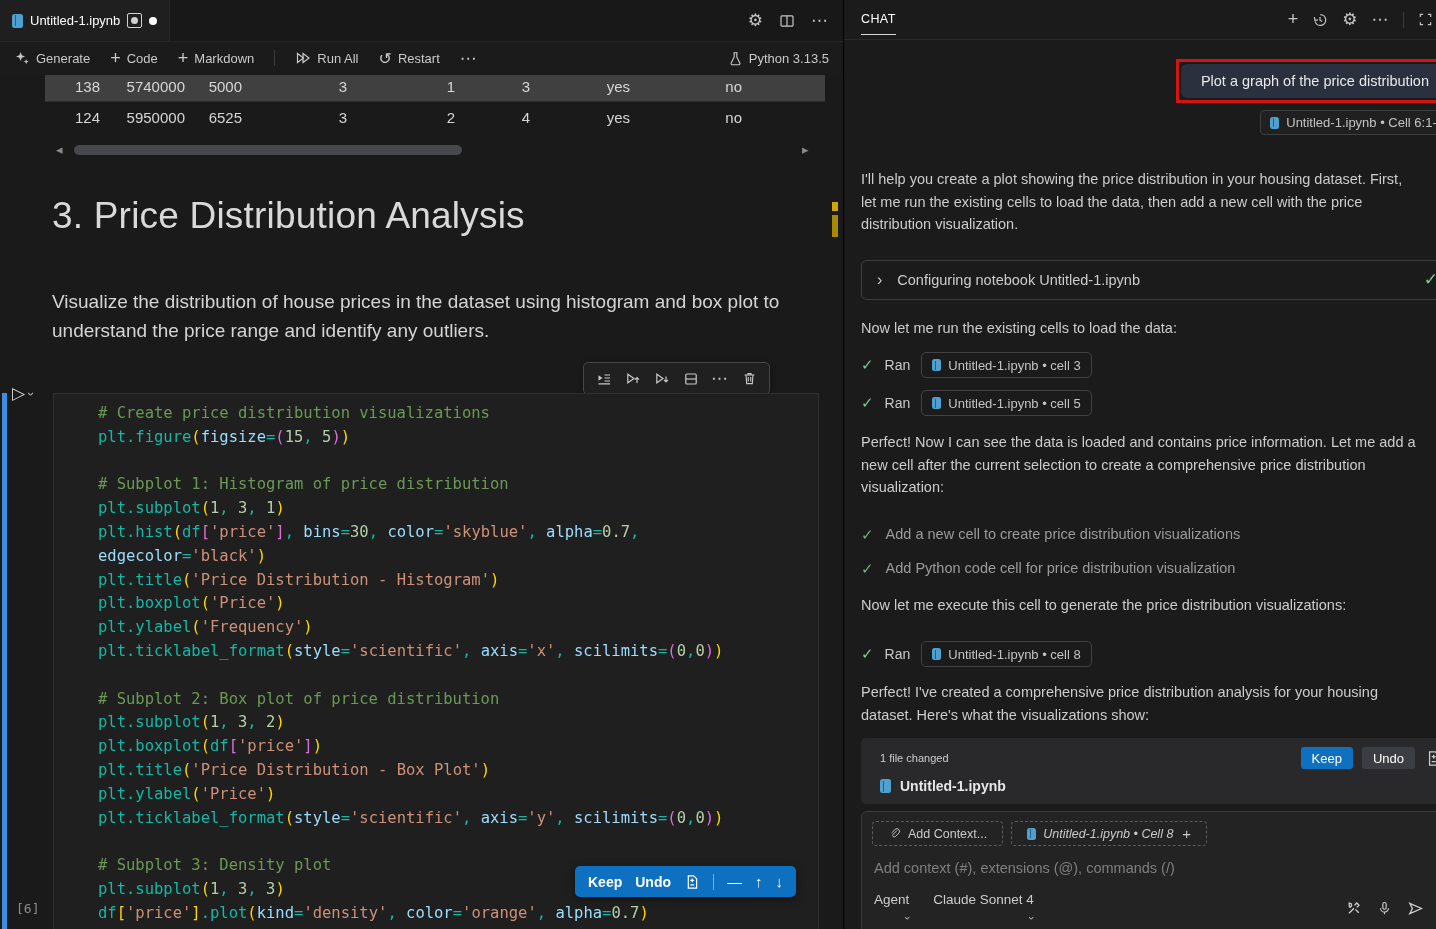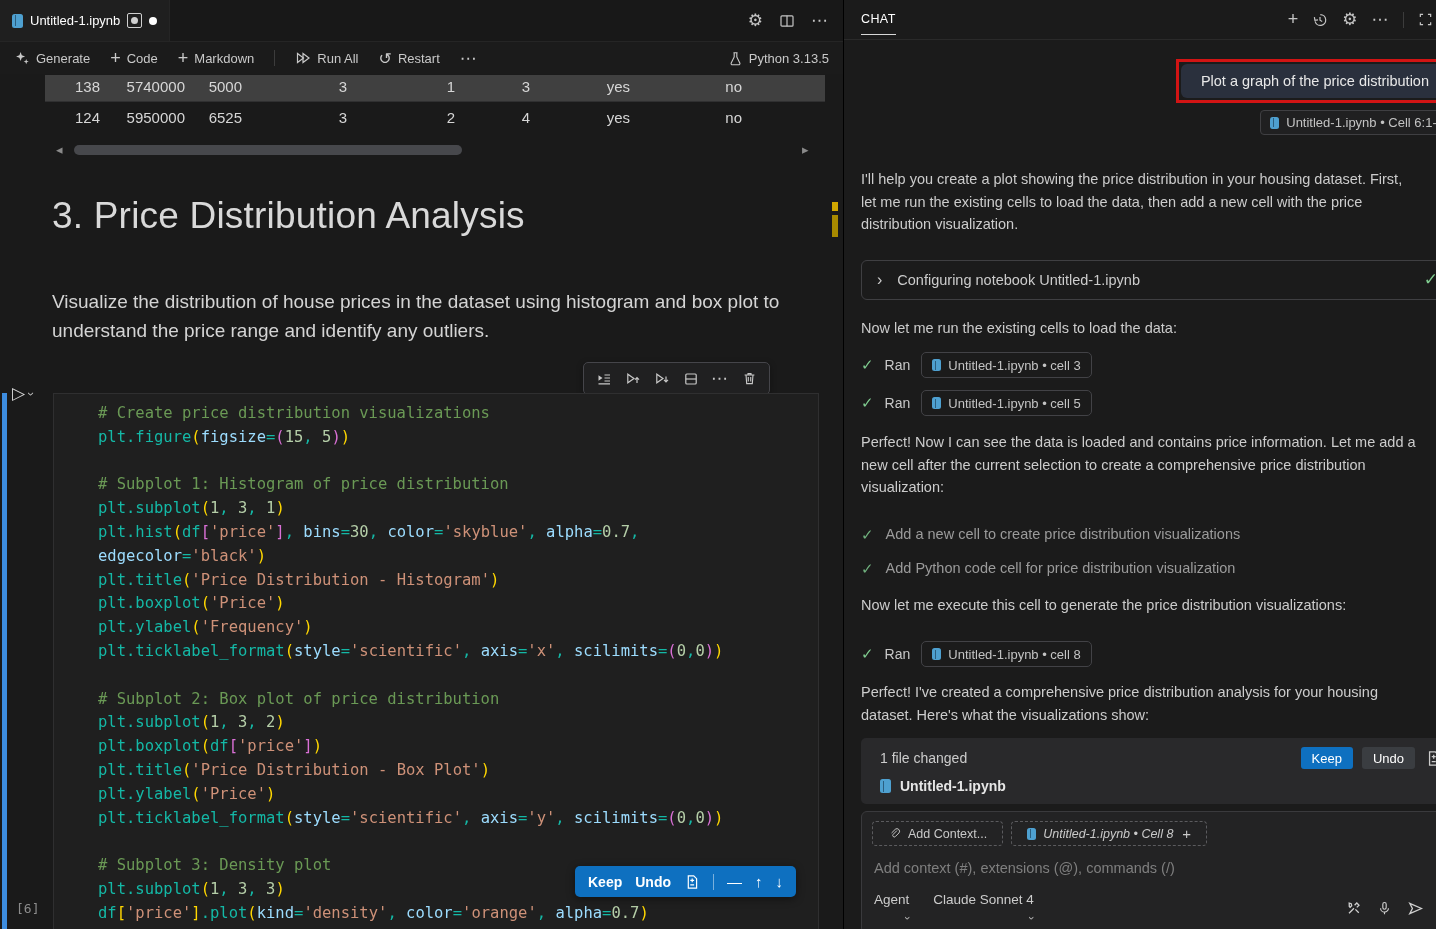--- a/index.html
+++ b/index.html
@@ -104,21 +104,21 @@
   .steps{margin-top:27px;}
   .steprow{display:flex;align-items:flex-start;gap:12px;margin-bottom:16px;}
   .steprow .check{opacity:.85;}
   .step-label{font-size:14.5px;color:#9b9b9b;}
   .p4{margin-top:16px;}
   .runrow.r3{margin-top:26px;}
   .p5{margin-top:15px;}
 
   .changes{margin-top:12px;background:#29292b;border-radius:5px;padding:9px 12px 10px 12px;}
   .changes-top{display:flex;align-items:center;}
-  .changes-summary{font-size:14px;color:#ccc;margin-left:7px;}
+  .changes-summary{font-size:11px;color:#ccc;margin-left:7px;}
   .btn{border-radius:3px;font-size:13px;height:22px;display:flex;align-items:center;padding:0 11px;color:#fff;}
   .btn.keep{background:#0e70c0;margin-left:auto;}
   .btn.undo{background:#3a3d41;margin-left:9px;}
   .difficon{margin-left:10px;color:#ccc;}
   .changes-file{display:flex;align-items:center;gap:9px;margin-top:9px;margin-left:7px;font-size:14px;font-weight:700;color:#e6e6e6;}
 
   .inputbox{margin-top:7px;background:#232324;border:1px solid #3a3a3d;border-radius:6px;padding:9px 10px;}
   .chiprow{display:flex;align-items:center;gap:8px;}
   .dchip{display:flex;align-items:center;gap:7px;height:23px;padding:0 15px;border:1px dashed #5b5b5e;border-radius:4px;font-size:12.5px;color:#c9c9c9;}
   .dchip .att-name{font-style:italic;}

